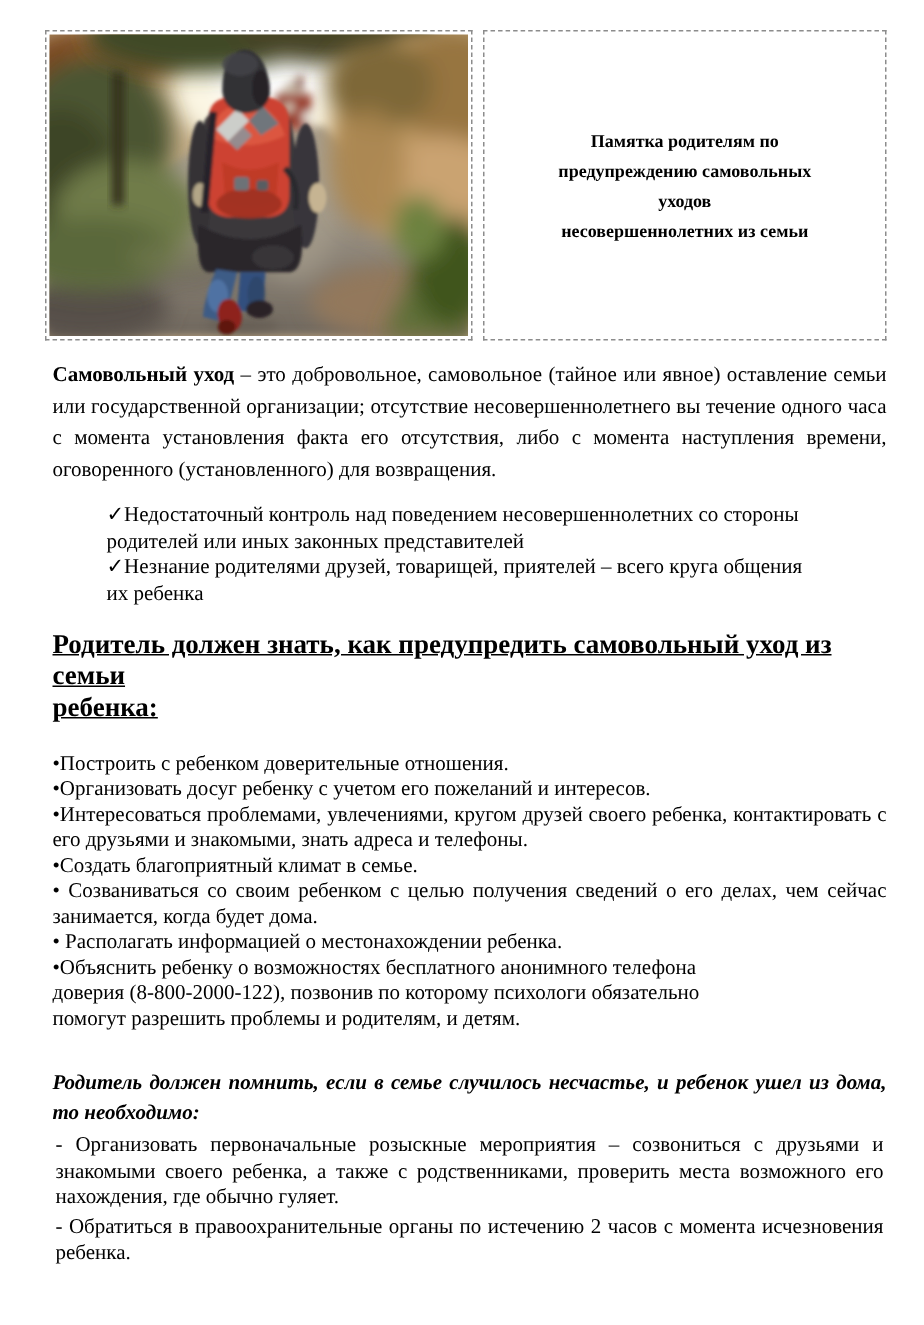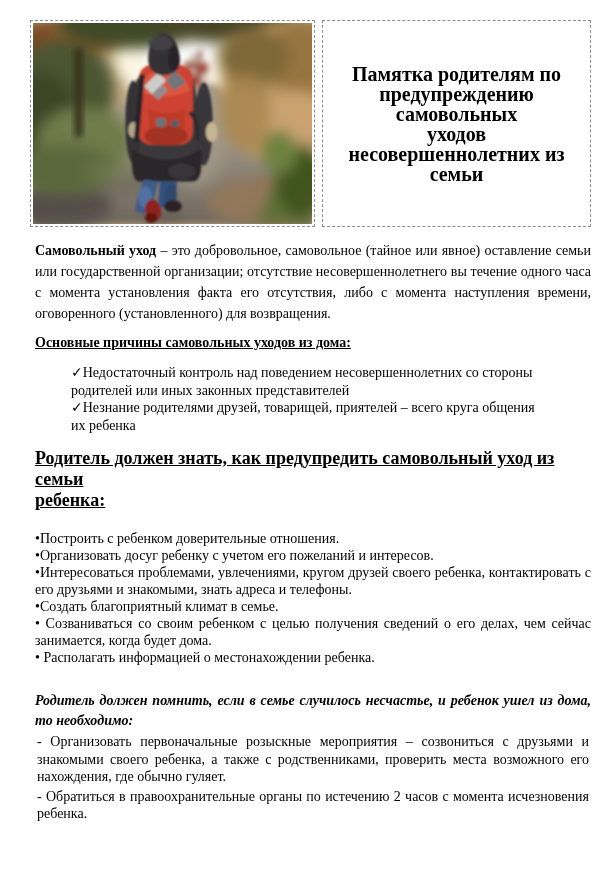--- a/index.html
+++ b/index.html
@@ -12,21 +12,21 @@
     position:absolute; left:30px; top:20px; width:285px; height:207px;
     border:1px dashed #8c8c8c; box-sizing:border-box; padding:2px; background:#fff;
   }
   .photo-box svg { display:block; width:100%; height:100%; }
   .title-box {
     position:absolute; left:322px; top:20px; width:269px; height:207px;
     border:1px dashed #8c8c8c; box-sizing:border-box; background:#fff;
     display:flex; align-items:center; justify-content:center;
   }
   .doc-title {
-    font-weight:700; font-size:20px; line-height:20px; text-align:center;
+    font-weight:700; font-size:12px; line-height:20px; text-align:center;
     white-space:pre-line; padding:0 8px;
   }
   .content { position:absolute; left:35px; top:240px; width:556px; font-size:14px; }
   .intro { margin:0; text-align:justify; line-height:21px; }
   .intro .lead { font-weight:700; }
   .h-causes {
     margin:8px 0 0 0; font-size:14px; line-height:21px; font-weight:700;
     text-decoration:underline;
   }
   .causes { margin-top:11px; line-height:17.5px;margin-left:36px; }
@@ -164,39 +164,41 @@
     <div class="doc-title">Памятка родителям по
 предупреждению самовольных
 уходов
 несовершеннолетних из семьи</div>
   </div>
 
   <div class="content">
 
     <p class="intro"><span class="lead">Самовольный уход</span><span> – это добровольное, самовольное (тайное или явное) оставление семьи или государственной организации; отсутствие несовершеннолетнего вы течение одного часа с момента установления факта его отсутствия, либо с момента наступления времени, оговоренного (установленного) для возвращения.</span></p>
 
-    <p class="h-causes">Основные причины самовольных уходов из дома:</p>
 
     <div class="causes">
       <p><span>✓</span><span>Недостаточный контроль над поведением несовершеннолетних со стороны
 родителей или иных законных представителей</span></p>
       <p><span>✓</span><span>Незнание родителями друзей, товарищей, приятелей – всего круга общения
 их ребенка</span></p>
     </div>
 
     <p class="h-advice">Родитель должен знать, как предупредить самовольный уход из семьи
 ребенка:</p>
 
     <div class="advice">
       <p><span>•</span><span>Построить с ребенком доверительные отношения.</span></p>
       <p><span>•</span><span>Организовать досуг ребенку с учетом его пожеланий и интересов.</span></p>
       <p><span>•</span><span>Интересоваться проблемами, увлечениями, кругом друзей своего ребенка, контактировать с его друзьями и знакомыми, знать адреса и телефоны.</span></p>
       <p><span>•</span><span>Создать благоприятный климат в семье.</span></p>
       <p><span>• </span><span>Созваниваться со своим ребенком с целью получения сведений о его делах, чем сейчас занимается, когда будет дома.</span></p>
       <p><span>• </span><span>Располагать информацией о местонахождении ребенка.</span></p>
+      <p><span>•</span><span>Объяснить ребенку о возможностях бесплатного анонимного телефона
+доверия (8-800-2000-122), позвонив по которому психологи обязательно
+помогут разрешить проблемы и родителям, и детям.</span></p>
     </div>
 
     <div class="reminder">
       <p class="lead">Родитель должен помнить, если в семье случилось несчастье, и ребенок ушел из дома, то необходимо:</p>
       <p class="item">- Организовать первоначальные розыскные мероприятия – созвониться с друзьями и знакомыми своего ребенка, а также с родственниками, проверить места возможного его нахождения, где обычно гуляет.</p>
       <p class="item">- Обратиться в правоохранительные органы по истечению 2 часов с момента исчезновения ребенка.</p>
     </div>
 
   </div>
 </div>

